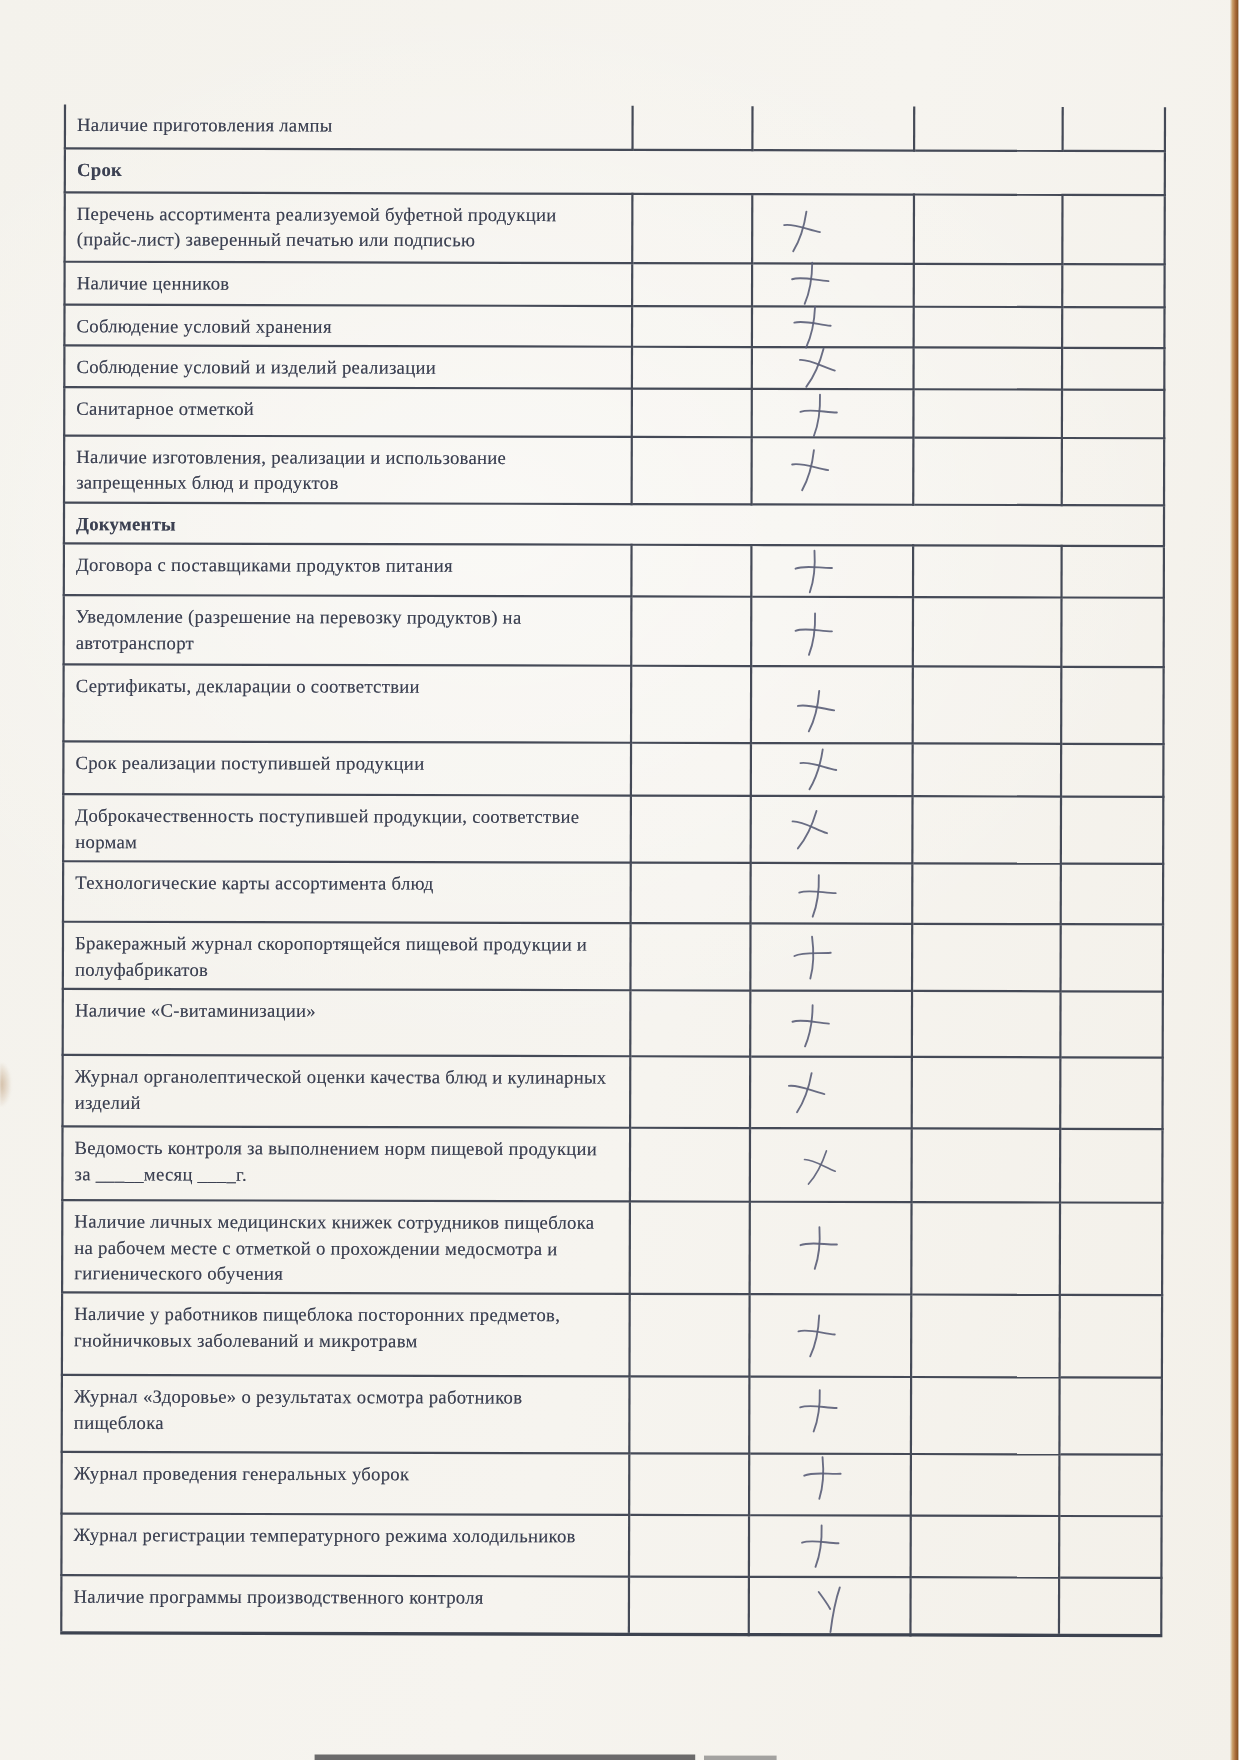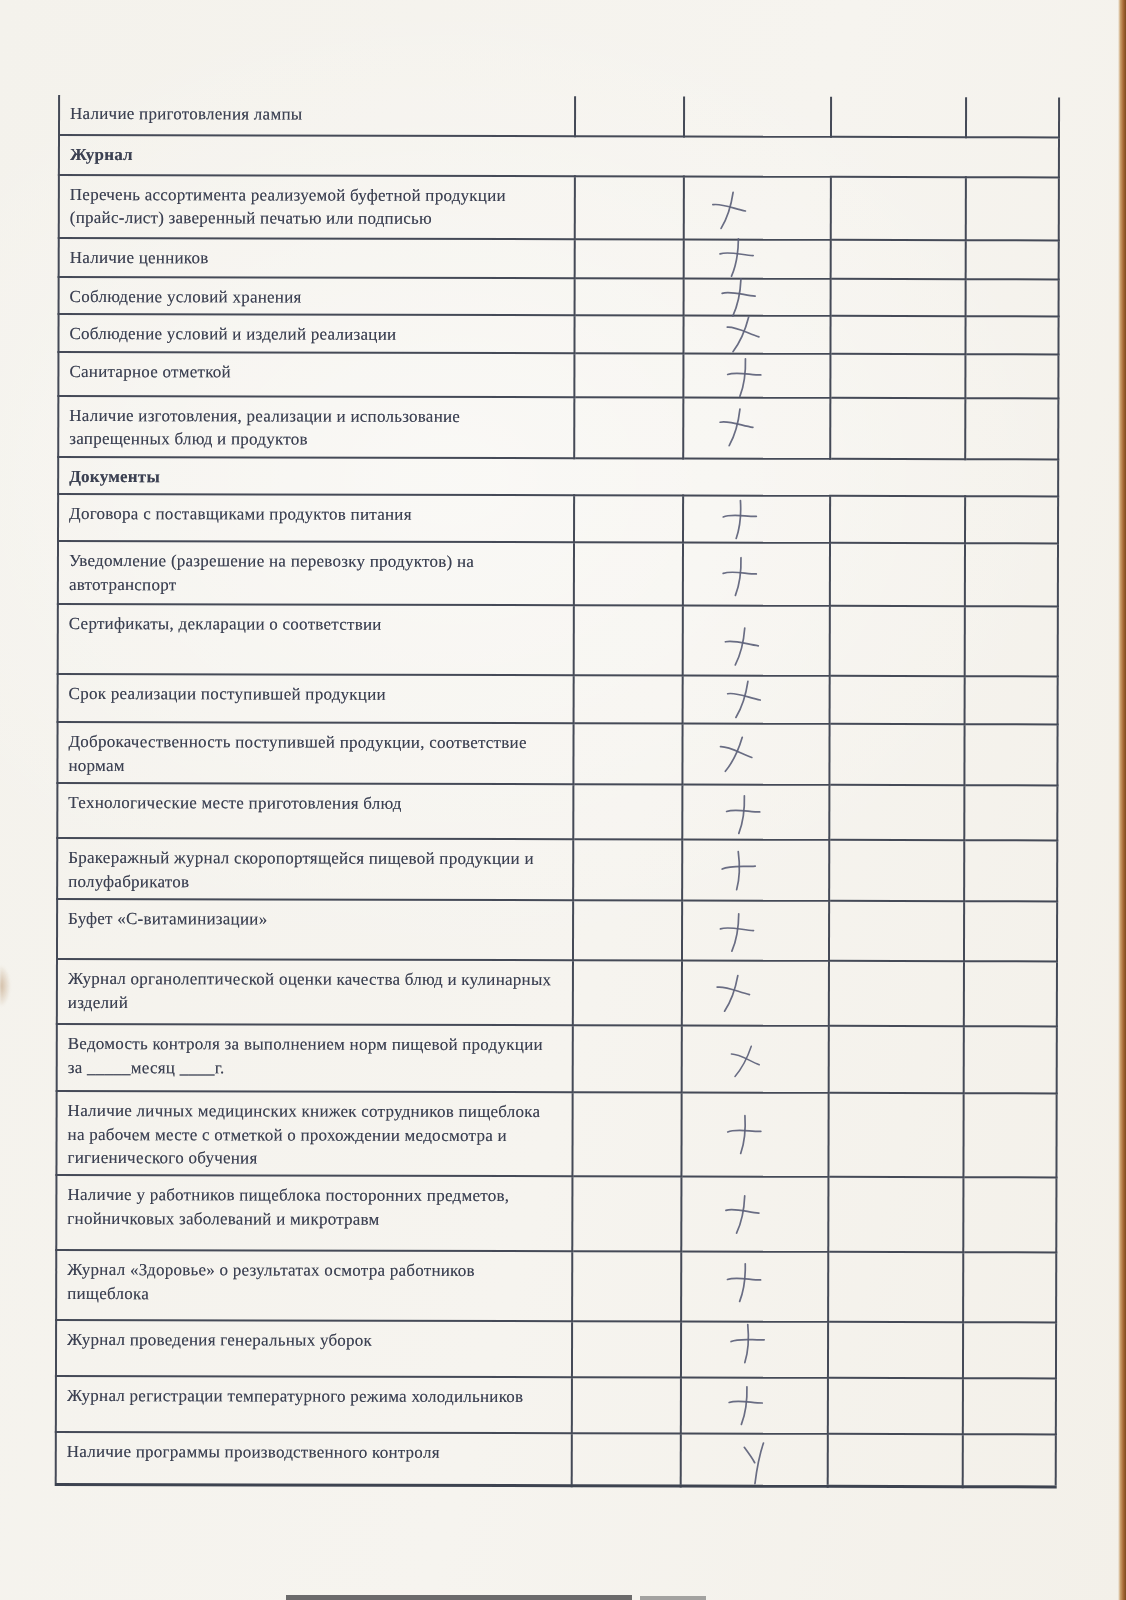--- a/index.html
+++ b/index.html
@@ -73,21 +73,21 @@
     </colgroup>
     <tbody>
         <tr style="height: 40px;">
           <td class="item-cell"><span>Наличие приготовления лампы</span></td>
           <td></td>
           <td></td>
           <td></td>
           <td></td>
         </tr>
         <tr style="height: 40px;">
-          <td colspan="5" class="section-cell"><span>Журнал</span></td>
+          <td colspan="5" class="section-cell"><span>Срок</span></td>
         </tr>
         <tr style="height: 63px;">
           <td class="item-cell"><span>Перечень ассортимента реализуемой буфетной продукции (прайс-лист) заверенный печатью или подписью</span></td>
           <td></td>
           <td class="mark-cell">
             <span class="mark">
               <svg width="44" height="50" viewBox="0 0 44 50" style="transform: translate(-30px, 2px) rotate(16deg) scale(1);">
                 <path d="M22 6 C23.5 17 24 31 20.5 44"></path>
                 <path d="M6 23.5 C14 19.5 28 21.5 39 20.5"></path>
               </svg>
@@ -233,21 +233,21 @@
               <svg width="44" height="50" viewBox="0 0 44 50" style="transform: translate(-22px, 0px) rotate(24deg) scale(1);">
                 <path d="M22 6 C23.5 17 24 31 20.5 44"></path>
                 <path d="M6 23.5 C14 19.5 28 21.5 39 20.5"></path>
               </svg>
             </span>
           </td>
           <td></td>
           <td></td>
         </tr>
         <tr style="height: 55px;">
-          <td class="item-cell"><span>Технологические месте приготовления блюд</span></td>
+          <td class="item-cell"><span>Технологические карты ассортимента блюд</span></td>
           <td></td>
           <td class="mark-cell">
             <span class="mark">
               <svg width="44" height="50" viewBox="0 0 44 50" style="transform: translate(-14px, 2px) rotate(6deg) scale(1);">
                 <path d="M22 6 C23.5 17 24 31 20.5 44"></path>
                 <path d="M6 23.5 C14 19.5 28 21.5 39 20.5"></path>
               </svg>
             </span>
           </td>
           <td></td>
@@ -261,21 +261,21 @@
               <svg width="44" height="50" viewBox="0 0 44 50" style="transform: translate(-18px, 0px) rotate(0deg) scale(1);">
                 <path d="M22 6 C23.5 17 24 31 20.5 44"></path>
                 <path d="M6 23.5 C14 19.5 28 21.5 39 20.5"></path>
               </svg>
             </span>
           </td>
           <td></td>
           <td></td>
         </tr>
         <tr style="height: 60px;">
-          <td class="item-cell"><span>Буфет «С-витаминизации»</span></td>
+          <td class="item-cell"><span>Наличие «С-витаминизации»</span></td>
           <td></td>
           <td class="mark-cell">
             <span class="mark">
               <svg width="44" height="50" viewBox="0 0 44 50" style="transform: translate(-20px, 2px) rotate(8deg) scale(1);">
                 <path d="M22 6 C23.5 17 24 31 20.5 44"></path>
                 <path d="M6 23.5 C14 19.5 28 21.5 39 20.5"></path>
               </svg>
             </span>
           </td>
           <td></td>

